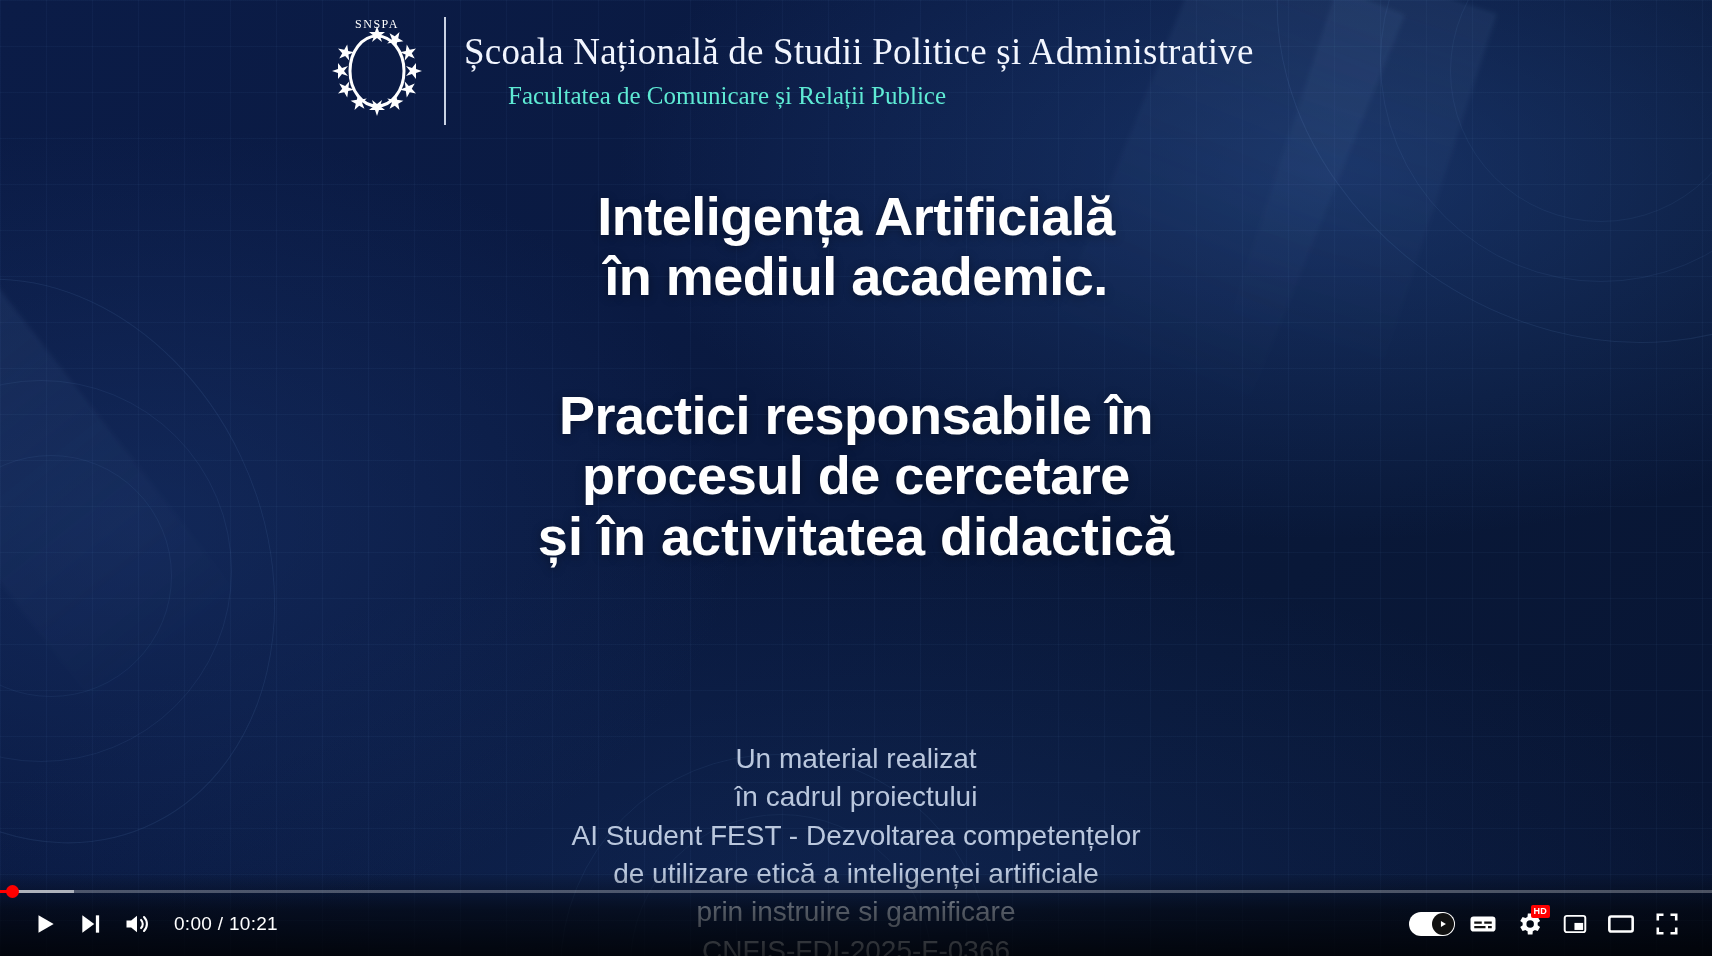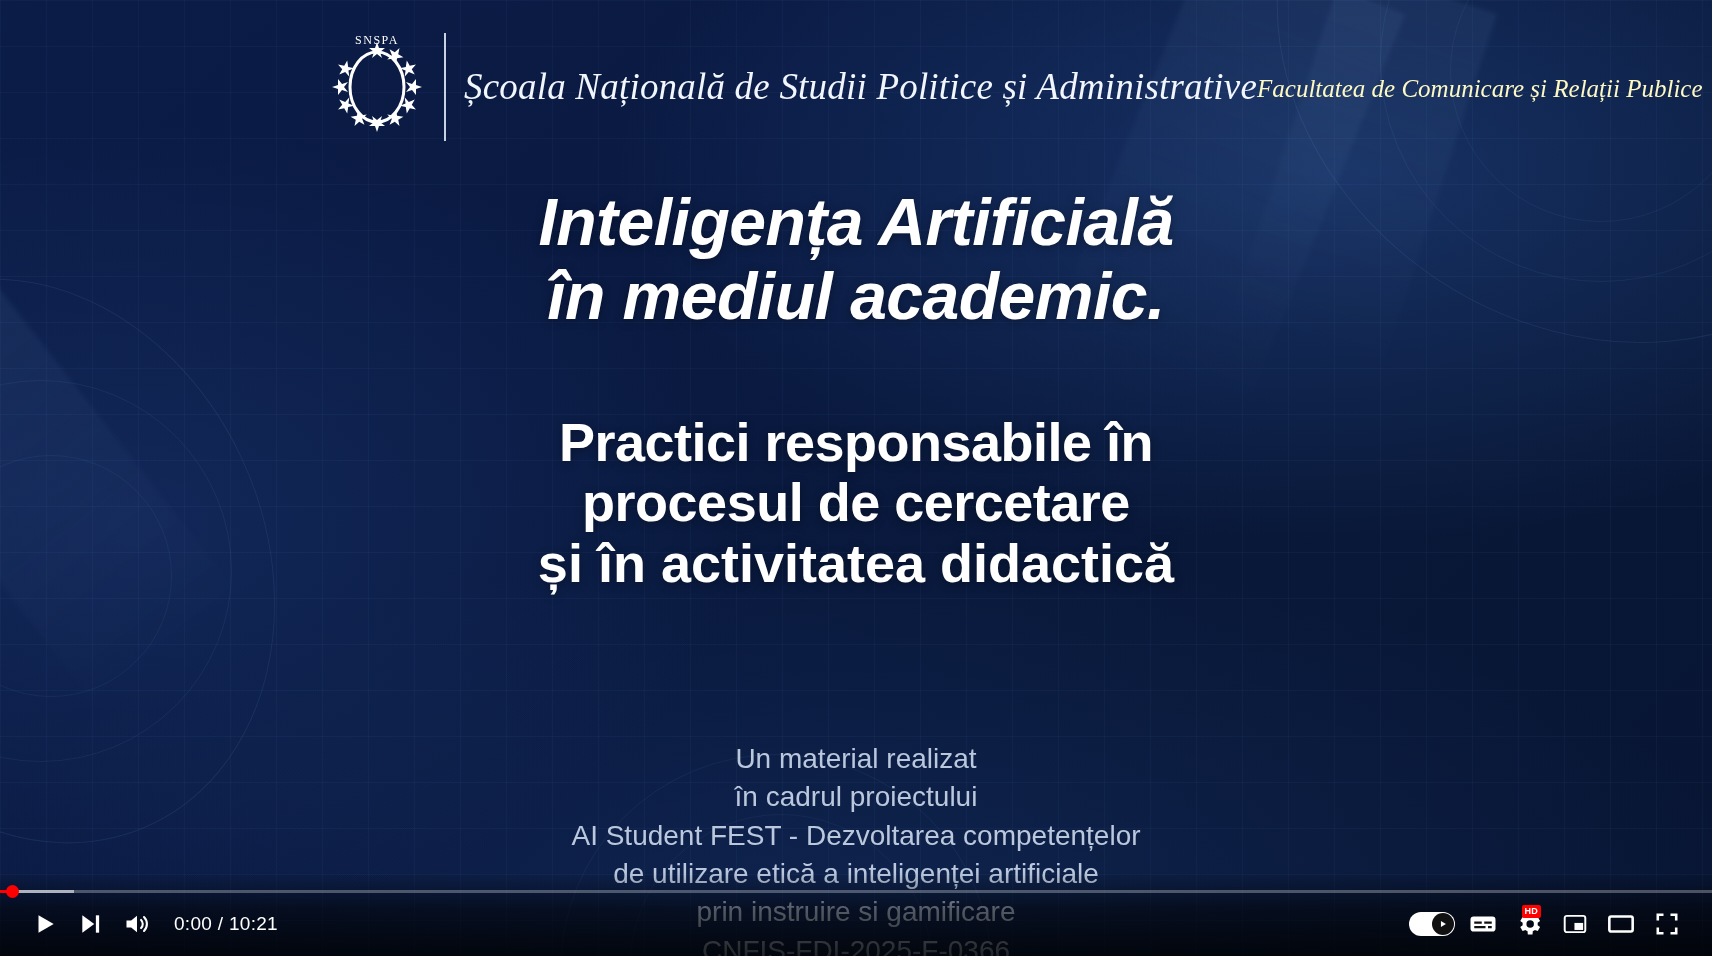--- a/index.html
+++ b/index.html
@@ -58,73 +58,73 @@
     filter: blur(2px);
   }
   .beam.b1 { width: 210px; height: 430px; right: 380px; top: -40px; transform: rotate(22deg); }
   .beam.b2 { width: 160px; height: 380px; right: 270px; top: -20px; transform: rotate(18deg); }
   .beam.b3 { width: 180px; height: 400px; left: -40px; top: 300px; transform: rotate(-38deg); }
 
   
   .header {
     position: absolute;
     left: 316px;
-    top: 28px;
+    top: 12px;
     display: flex;
     align-items: center;
     gap: 0;
   }
   .logo-stars {
     position: relative;
     width: 122px;
     height: 118px;
     flex: none;
   }
   .logo-stars svg { display: block; }
   .logo-divider {
     width: 2px;
     height: 108px;
     background: rgba(235,242,255,0.85);
     margin: 0 18px 0 6px;
     flex: none;
   }
-  .logo-text { display: flex; flex-direction: row; justify-content: center; font-style: italic; }
+  .logo-text { display: flex; flex-direction: column; justify-content: center; }
   .uni-name {
     font-family: "Liberation Serif", serif;
     color: #f2f6ff;
     font-size: 37px;
     line-height: 1.12;
     letter-spacing: 0.2px;
     white-space: nowrap;
   }
   .fac-name {
     font-family: "Liberation Serif", serif;
-    color: #fef9c3;
+    color: #5eead4;
     font-size: 25px;
     line-height: 1.2;
     margin-top: 8px;
     white-space: nowrap;
+    margin-left: 44px;
   }
 
   
   .title-block {
     position: absolute;
     left: 0;
     right: 0;
     top: 186px;
     text-align: center;
     color: #ffffff;
     font-weight: bold;
     letter-spacing: -0.5px;
   }
   .title-1 {
-    font-size: 66px;
+    font-size: 54px;
     line-height: 1.12;
     text-shadow: 0 2px 10px rgba(0,0,0,0.35);
-    font-style: italic;
   }
   .title-2 {
     margin-top: 78px;
     font-size: 54px;
     line-height: 1.12;
     text-shadow: 0 2px 10px rgba(0,0,0,0.35);
   }
   .title-2 .line3 { letter-spacing: 0px; }
 
   
@@ -239,21 +239,21 @@
     height: 22px;
     border-radius: 50%;
     background: #111111;
     display: flex;
     align-items: center;
     justify-content: center;
   }
   .hd-badge {
     position: absolute;
     top: 4px;
-    right: 11px;
+    right: 2px;
     background: #ff0000;
     color: #fff;
     font-size: 9px;
     font-weight: bold;
     line-height: 1;
     padding: 2px 3px;
     border-radius: 2px;
     letter-spacing: 0.2px;
   }
   .btn-wide { width: 56px; }

